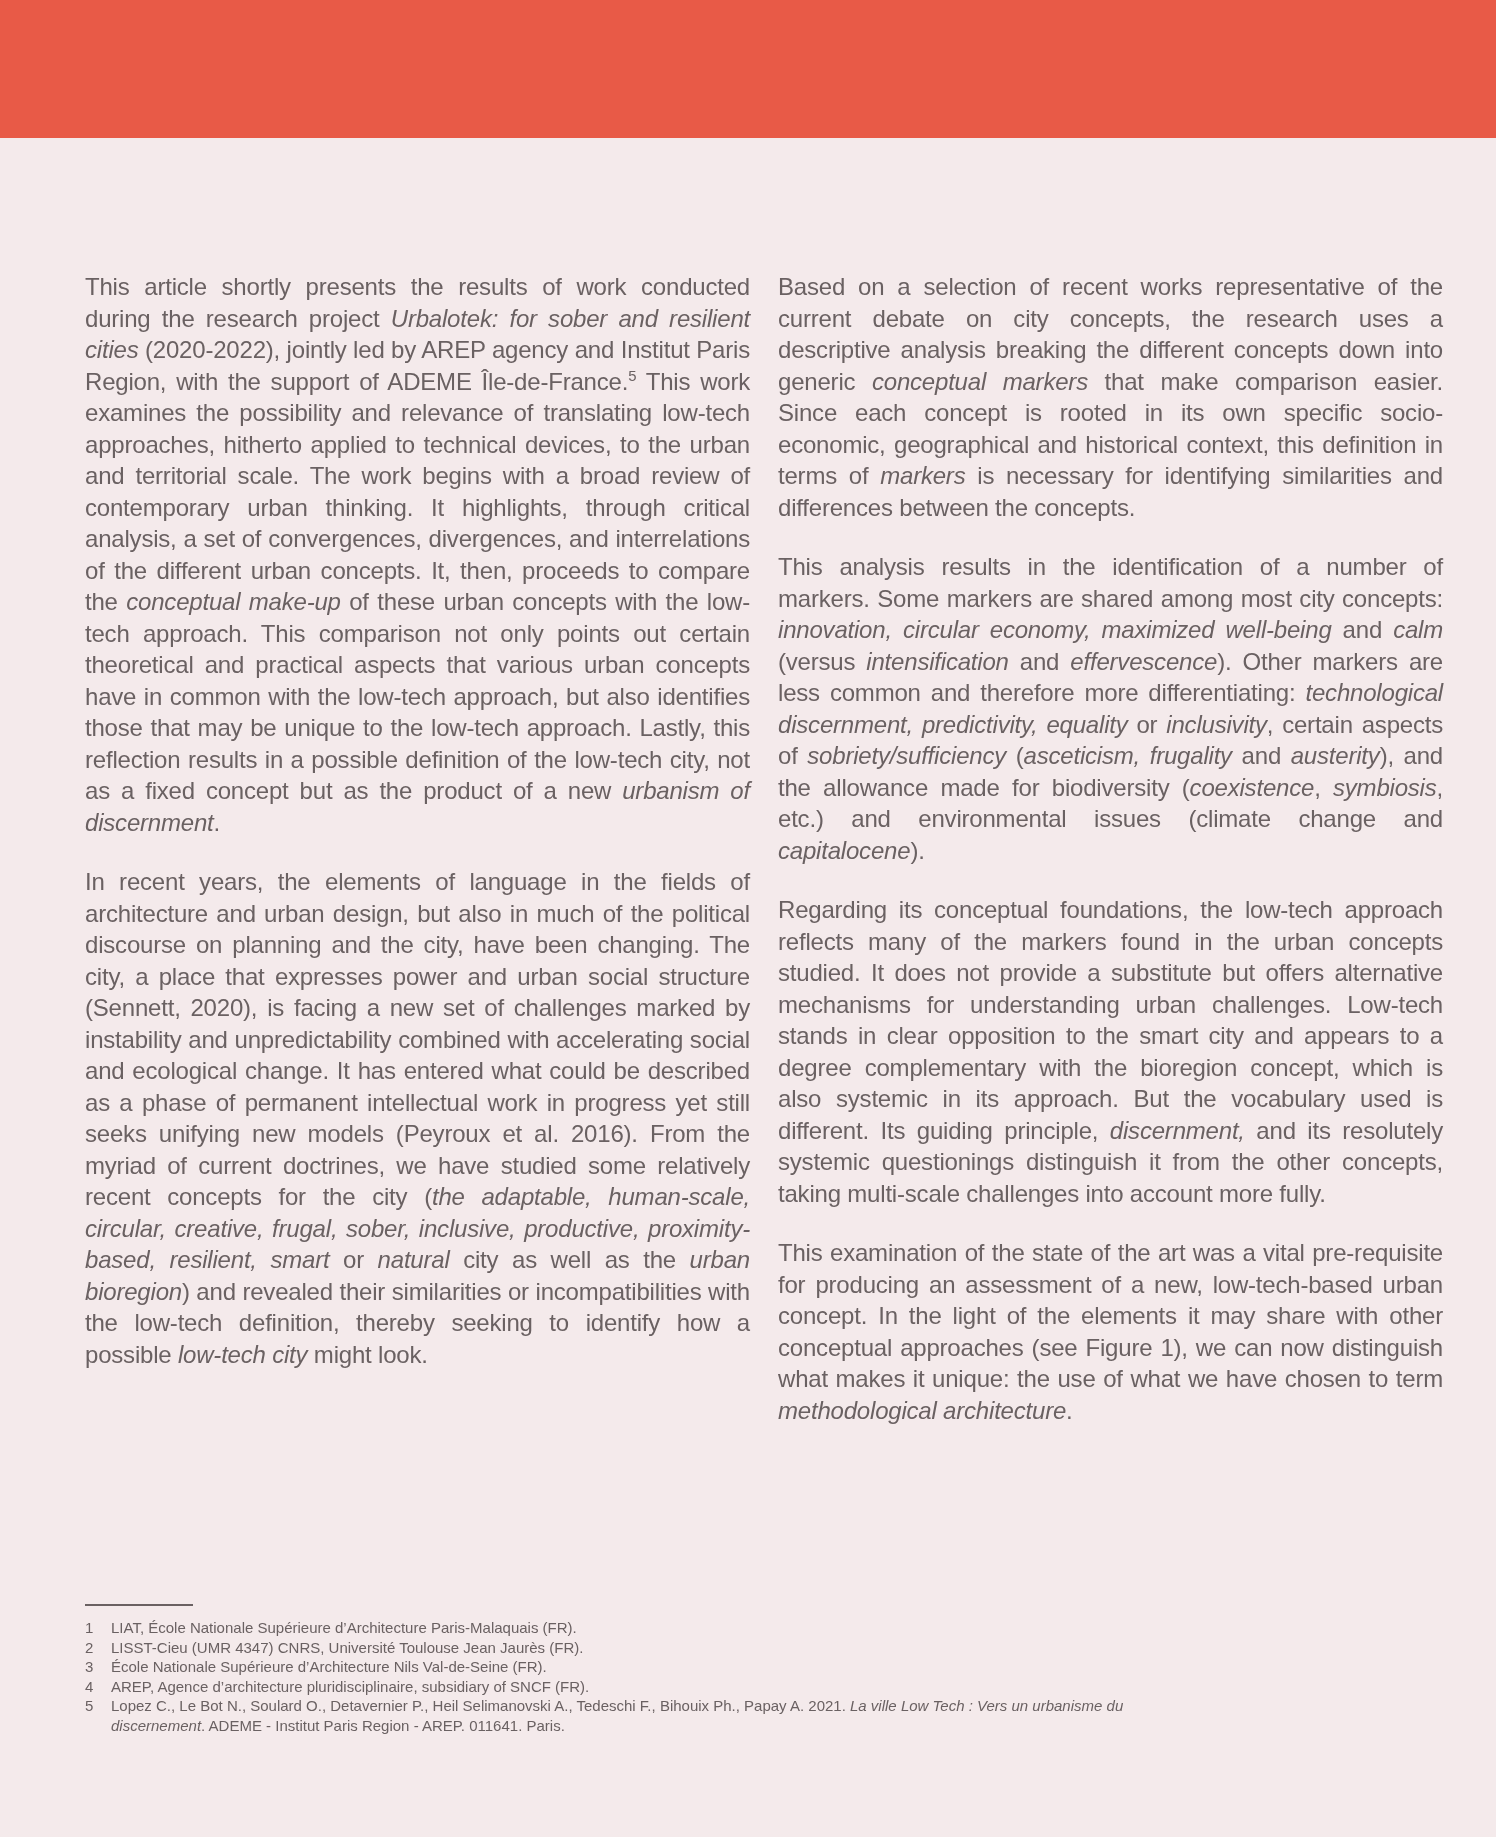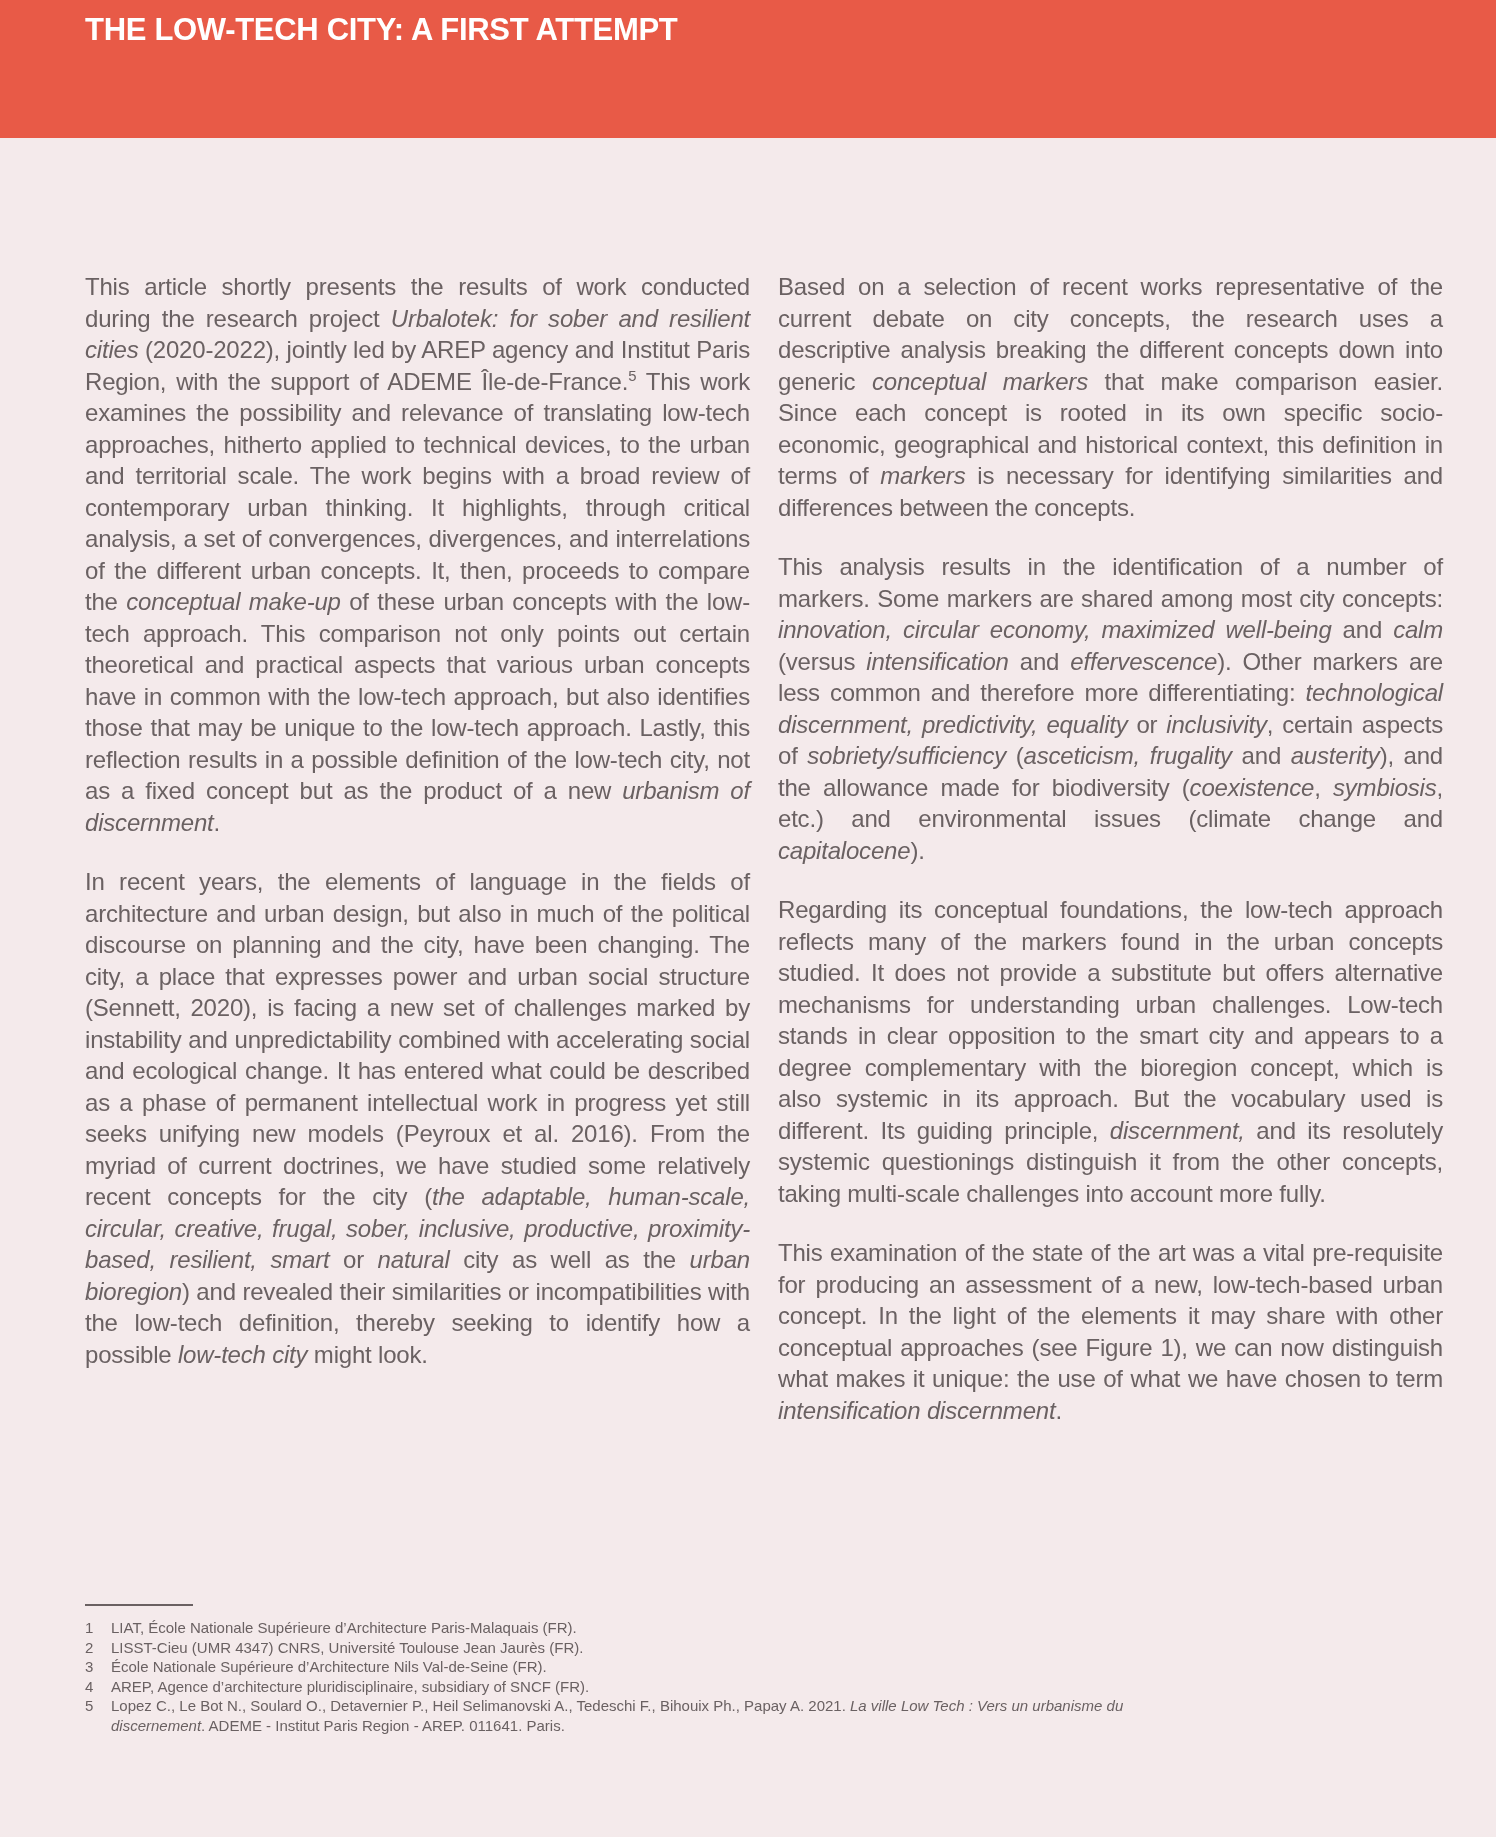--- a/index.html
+++ b/index.html
@@ -76,33 +76,32 @@
   .fn-num { flex: 0 0 26px; }
   .fn-text { flex: 1 1 auto; }
   sup { font-size: 62%; line-height: 0; vertical-align: super; }
 </style>
 </head>
 <body>
 
 <div class="page" style="--header-bg: #e85a47; --page-bg: #f4eaeb; --body-text: #6a6162; --heading-text: #695c5e; --title-text: #ffffff; --author-text: #fbd9cf;">
 
   <div class="header">
-    <h1 class="page-title">THE LOW-TECH CITY: A FIRST ATTEMPT</h1>
   </div>
 
   <div class="columns">
     <div class="col">
         <p>This article shortly presents the results of work conducted during the research project <i>Urbalotek: for sober and resilient cities</i> (2020-2022), jointly led by AREP agency and Institut Paris Region, with the support of ADEME Île-de-France.<sup>5</sup> This work examines the possibility and relevance of translating low-tech approaches, hitherto applied to technical devices, to the urban and territorial scale. The work begins with a broad review of contemporary urban thinking. It highlights, through critical analysis, a set of convergences, divergences, and interrelations of the different urban concepts. It, then, proceeds to compare the <i>conceptual make-up</i> of these urban concepts with the low-tech approach. This comparison not only points out certain theoretical and practical aspects that various urban concepts have in common with the low-tech approach, but also identifies those that may be unique to the low-tech approach. Lastly, this reflection results in a possible definition of the low-tech city, not as a fixed concept but as the product of a new <i>urbanism of discernment</i>.</p>
         <p>In recent years, the elements of language in the fields of architecture and urban design, but also in much of the political discourse on planning and the city, have been changing. The city, a place that expresses power and urban social structure (Sennett, 2020), is facing a new set of challenges marked by instability and unpredictability combined with accelerating social and ecological change. It has entered what could be described as a phase of permanent intellectual work in progress yet still seeks unifying new models (Peyroux et al. 2016). From the myriad of current doctrines, we have studied some relatively recent concepts for the city (<i>the adaptable, human-scale, circular, creative, frugal, sober, inclusive, productive, proximity-based, resilient, smart</i> or <i>natural</i> city as well as the <i>urban bioregion</i>) and revealed their similarities or incompatibilities with the low-tech definition, thereby seeking to identify how a possible <i>low-tech city</i> might look.</p>
       </div>
     <div class="col">
         <p>Based on a selection of recent works representative of the current debate on city concepts, the research uses a descriptive analysis breaking the different concepts down into generic <i>conceptual markers</i> that make comparison easier. Since each concept is rooted in its own specific socio-economic, geographical and historical context, this definition in terms of <i>markers</i> is necessary for identifying similarities and differences between the concepts.</p>
         <p>This analysis results in the identification of a number of markers. Some markers are shared among most city concepts: <i>innovation, circular economy, maximized well-being</i> and <i>calm</i> (versus <i>intensification</i> and <i>effervescence</i>). Other markers are less common and therefore more differentiating: <i>technological discernment, predictivity, equality</i> or <i>inclusivity</i>, certain aspects of <i>sobriety/sufficiency</i> (<i>asceticism, frugality</i> and <i>austerity</i>), and the allowance made for biodiversity (<i>coexistence</i>, <i>symbiosis</i>, etc.) and environmental issues (climate change and <i>capitalocene</i>).</p>
         <p>Regarding its conceptual foundations, the low-tech approach reflects many of the markers found in the urban concepts studied. It does not provide a substitute but offers alternative mechanisms for understanding urban challenges. Low-tech stands in clear opposition to the smart city and appears to a degree complementary with the bioregion concept, which is also systemic in its approach. But the vocabulary used is different. Its guiding principle, <i>discernment,</i> and its resolutely systemic questionings distinguish it from the other concepts, taking multi-scale challenges into account more fully.</p>
-        <p>This examination of the state of the art was a vital pre-requisite for producing an assessment of a new, low-tech-based urban concept. In the light of the elements it may share with other conceptual approaches (see Figure 1), we can now distinguish what makes it unique: the use of what we have chosen to term <i>intensification discernment</i>.</p>
+        <p>This examination of the state of the art was a vital pre-requisite for producing an assessment of a new, low-tech-based urban concept. In the light of the elements it may share with other conceptual approaches (see Figure 1), we can now distinguish what makes it unique: the use of what we have chosen to term <i>methodological architecture</i>.</p>
       </div>
   </div>
 
   <div class="footnotes">
     <hr class="fn-rule">
     <div>
         <div class="footnote">
           <span class="fn-num">1</span>
           <span class="fn-text">LIAT, École Nationale Supérieure d’Architecture Paris-Malaquais (FR).</span>
         </div>

